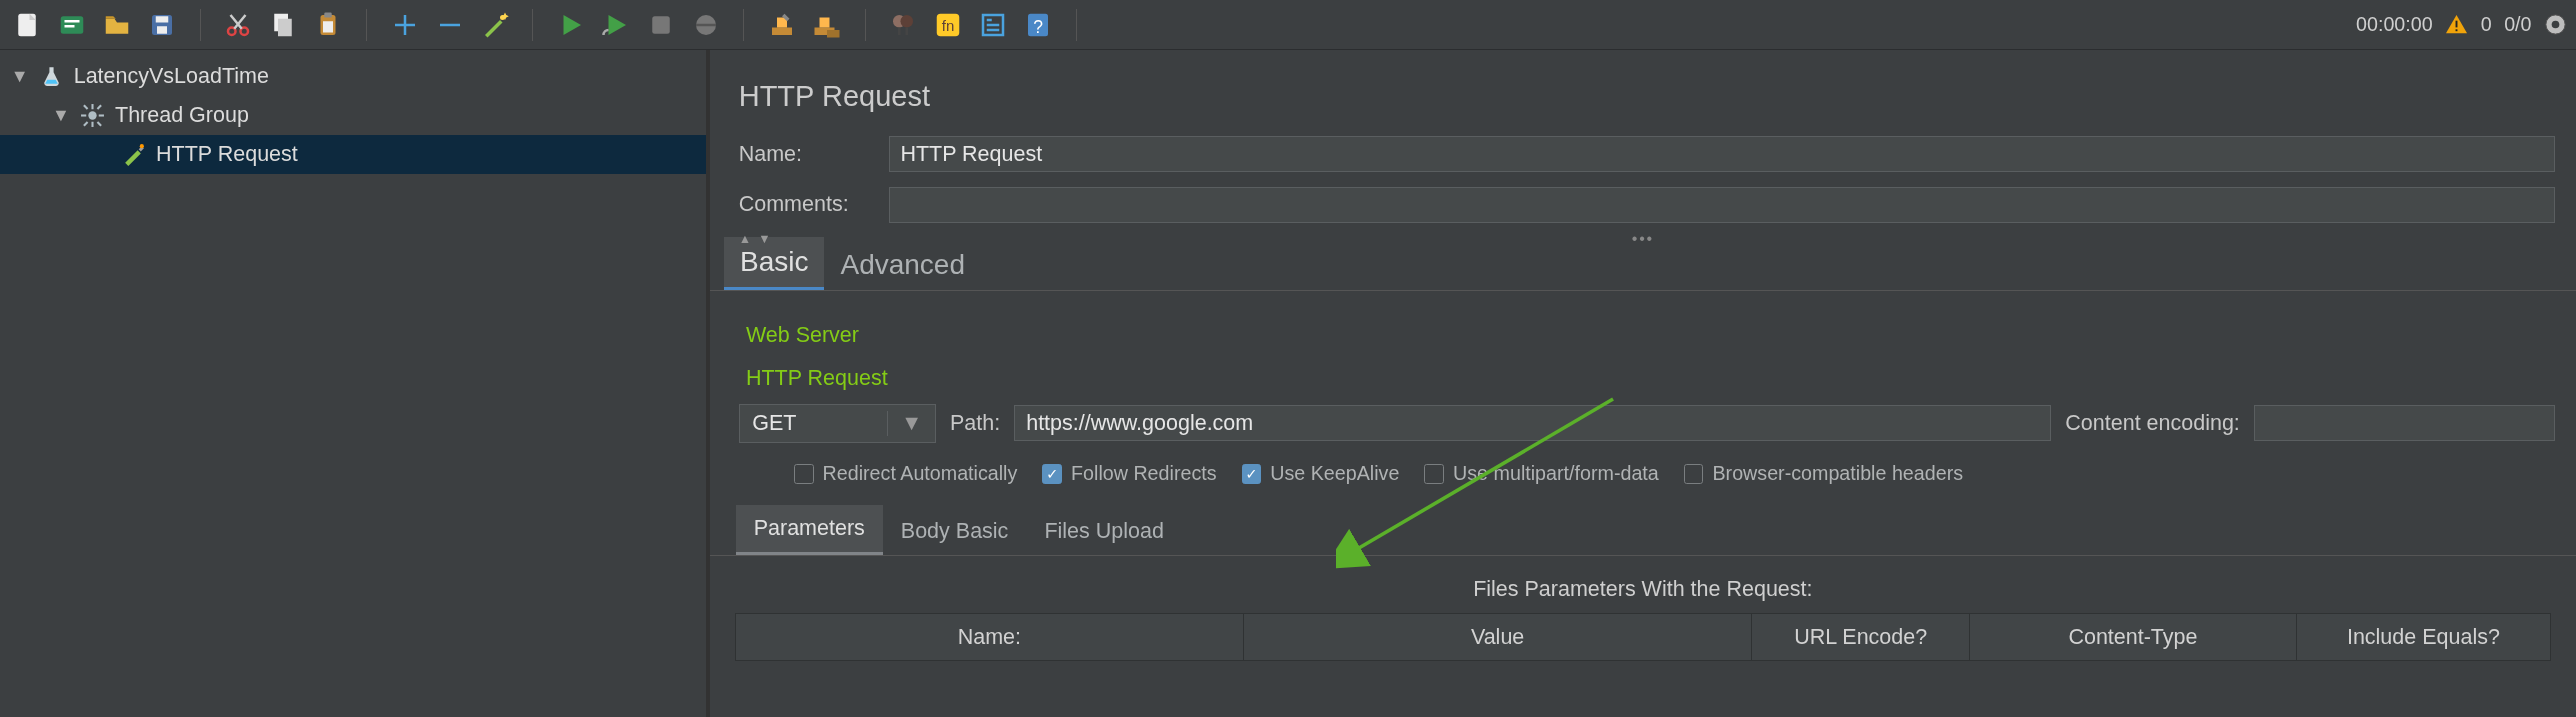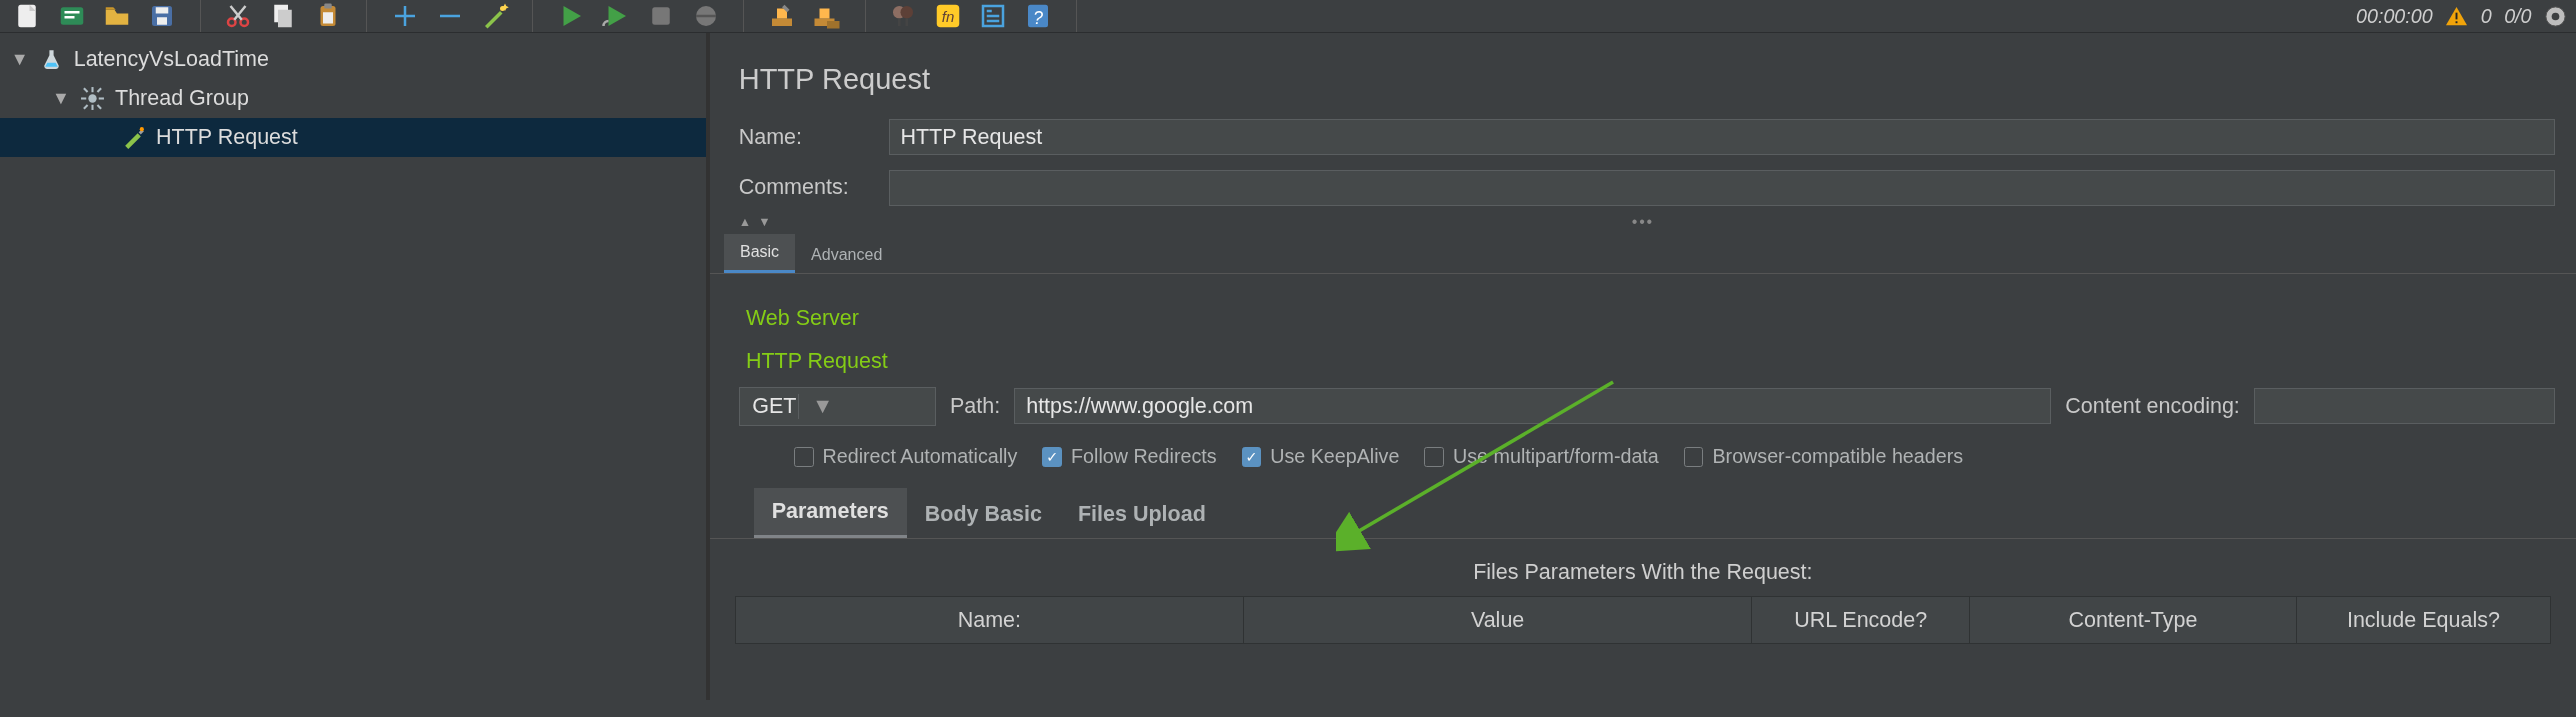--- a/index.html
+++ b/index.html
@@ -1,18 +1,18 @@
 <!DOCTYPE html>
 <html><head>
 <meta charset="utf-8">
 <style>
   * { box-sizing: border-box; margin:0; padding:0; }
   html,body { width:2576px; height:717px; background:#3c3f41; color:#bbbbbb; font-family:Arial,Helvetica,sans-serif; font-size:21.5px; overflow:hidden; }
   
-  .toolbar{height:33px;display:flex;align-items:center;padding:0 9px;background:#3c3f41;border-bottom:0.9px solid #2b2d2f;font-style:italic;}
+  .toolbar{height:50px;display:flex;align-items:center;padding:0 9px;background:#3c3f41;border-bottom:0.9px solid #2b2d2f;}
   .toolbar .group{display:flex;align-items:center;gap:9px;}
   .toolbar .sep{width:0.9px;height:32px;background:#555;margin:0 10.7px;}
   .toolbar .spacer{flex:1;}
   .tool-btn{width:36px;height:36px;display:flex;align-items:center;justify-content:center;border-radius:3.6px;cursor:pointer;}
   .tool-btn svg{width:30px;height:30px;}
   .status-right{display:flex;align-items:flex-start;gap:12.5px;font-size:19.7px;color:#cfcfcf;}
   .status-right svg{width:23px;height:23px;}
   
   .body{display:flex;height:calc(100% - 50px);}
   .tree-panel{width:707px;background:#3c3f41;border-right:1.8px solid #323232;overflow:auto;padding-top:7.2px;}
@@ -25,34 +25,34 @@
   .detail-panel{flex:1;display:flex;flex-direction:column;background:#3c3f41;position:relative;overflow:hidden;}
   .panel-title{font-size:29px;color:#cccccc;padding:30px 0 16px 29px;}
   .form-row{display:flex;align-items:center;padding:7.2px 21.5px 7.2px 29px;gap:16px;}
   .form-row label{color:#c8c8c8;font-size:21.5px;min-width:134px;}
   .field{flex:1;height:36px;background:#45494a;border:0.9px solid #5a5e60;color:#e6e6e6;font-size:21.5px;padding:0 10.7px;}
   .field.short{flex:0 0 215px;}
   .field.med{flex:0 0 233px;}
   .collapser{display:flex;justify-content:center;align-items:center;height:18px;color:#888;font-size:16px;letter-spacing:1.8px;}
   .collapser .updn{position:absolute;left:29px;color:#999;font-size:12.5px;display:flex;gap:3.6px;}
   .inner-tabs{display:flex;align-items:flex-end;border-bottom:0.9px solid #555;padding-left:14.3px;height:43px;}
-  .itab{padding:9px 16px;color:#aeb2b4;font-size:16px;cursor:pointer;}
+  .itab{padding:9px 16px;color:#aeb2b4;font-size:28px;cursor:pointer;}
   .itab.active{background:#4d5052;color:#e0e0e0;border-bottom:3.6px solid #4a88c7;}
   .section{padding:14.3px 21.5px 9px 29px;}
   .section-title{color:#84cc16;font-size:21.5px;margin:18px 0 12.5px 7.2px;}
   .hrow{display:flex;align-items:center;gap:14.3px;margin:5.4px 0;}
   .hrow label{color:#c8c8c8;font-size:21.5px;white-space:nowrap;}
-  .select{height:39px;background:#45494a;border:0.9px solid #5a5e60;color:#e6e6e6;font-size:21.5px;padding:0 12.5px;display:flex;align-items:center;gap:2px;min-width:197px;cursor:pointer;}
+  .select{height:39px;background:#45494a;border:0.9px solid #5a5e60;color:#e6e6e6;font-size:21.5px;padding:0 12.5px;display:flex;align-items:center;justify-content:space-between;gap:20px;min-width:197px;cursor:pointer;}
   .select .caret{border-left:0.9px solid #5a5e60;padding-left:12.5px;color:#999;}
   .chk-row{display:flex;align-items:center;gap:25px;margin:19.7px 0 9px 7.2px;flex-wrap:wrap;padding-left:48px;}
   .chk{display:flex;align-items:center;gap:9px;color:#b0b3b4;font-size:19.7px;cursor:pointer;}
   .chk .box{width:19.7px;height:19.7px;border:1.8px solid #7a7e80;background:#3c3f41;display:flex;align-items:center;justify-content:center;border-radius:2.7px;}
   .chk .box.checked{background:#5b92c1;border-color:#5b92c1;}
   .chk .box.checked::after{content:"✓";color:#fff;font-size:14.3px;line-height:1;}
-  .sub-tabs{display:flex;align-items:flex-end;border-bottom:0.9px solid #555;padding-left:44px;height:47px;margin-top:5.4px;font-weight:bold;}
+  .sub-tabs{display:flex;align-items:flex-end;border-bottom:0.9px solid #555;padding-left:26px;height:47px;margin-top:5.4px;}
   .stab{padding:10.7px 18px;color:#aeb2b4;font-size:21.5px;cursor:pointer;}
   .stab.active{background:#4d5052;color:#e0e0e0;border-bottom:3.6px solid #808488;}
   .params-area{padding:21.5px 25px 0 25px;}
   .params-caption{text-align:center;color:#cfcfcf;font-size:21.5px;margin-bottom:10.7px;}
   table.params{width:100%;border-collapse:collapse;}
   table.params th{background:#414547;color:#d2d2d2;font-weight:normal;font-size:21.5px;padding:10.7px 7.2px;border:0.9px solid #2f3233;text-align:center;}
   .arrow-annot{position:absolute;pointer-events:none;}
   .panel-vsep{width:2.7px;background:#323232;}
 </style>
 </head>

